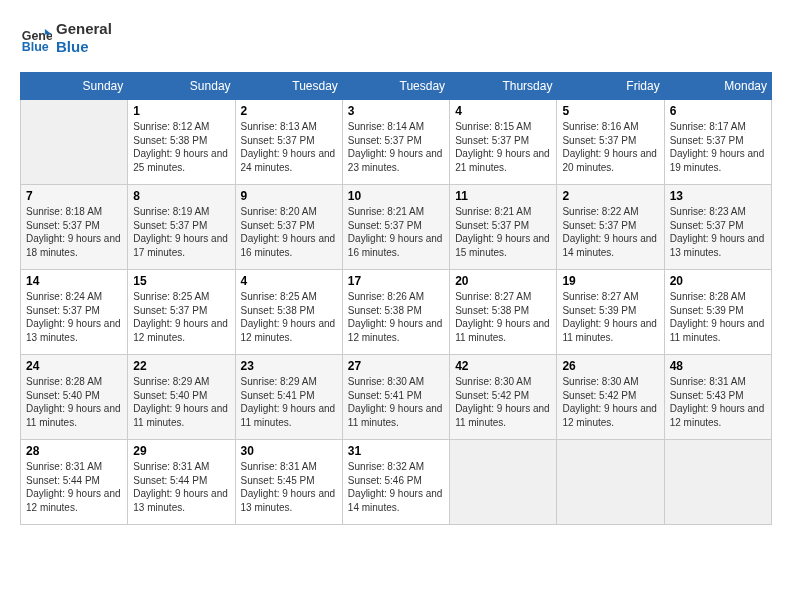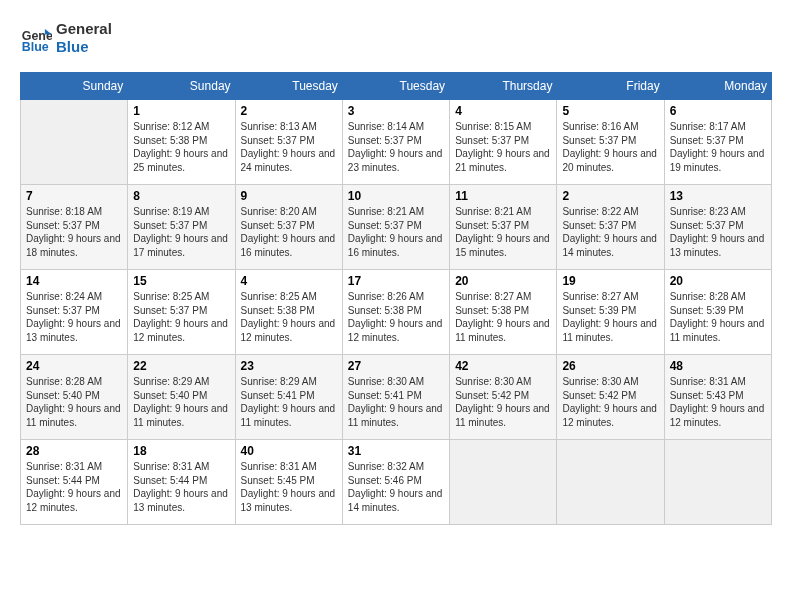--- a/index.html
+++ b/index.html
@@ -234,25 +234,25 @@
           <span class="day-num">48</span>
           <div class="day-info">Sunrise: 8:31 AM<br>Sunset: 5:43 PM<br>Daylight: 9 hours and 12 minutes.</div>
         </td>
       </tr>
       <tr>
         <td>
           <span class="day-num">28</span>
           <div class="day-info">Sunrise: 8:31 AM<br>Sunset: 5:44 PM<br>Daylight: 9 hours and 12 minutes.</div>
         </td>
         <td>
-          <span class="day-num">18</span>
+          <span class="day-num">29</span>
           <div class="day-info">Sunrise: 8:31 AM<br>Sunset: 5:44 PM<br>Daylight: 9 hours and 13 minutes.</div>
         </td>
         <td>
-          <span class="day-num">40</span>
+          <span class="day-num">30</span>
           <div class="day-info">Sunrise: 8:31 AM<br>Sunset: 5:45 PM<br>Daylight: 9 hours and 13 minutes.</div>
         </td>
         <td>
           <span class="day-num">31</span>
           <div class="day-info">Sunrise: 8:32 AM<br>Sunset: 5:46 PM<br>Daylight: 9 hours and 14 minutes.</div>
         </td>
         <td class="empty"></td>
         <td class="empty"></td>
         <td class="empty"></td>
       </tr>

